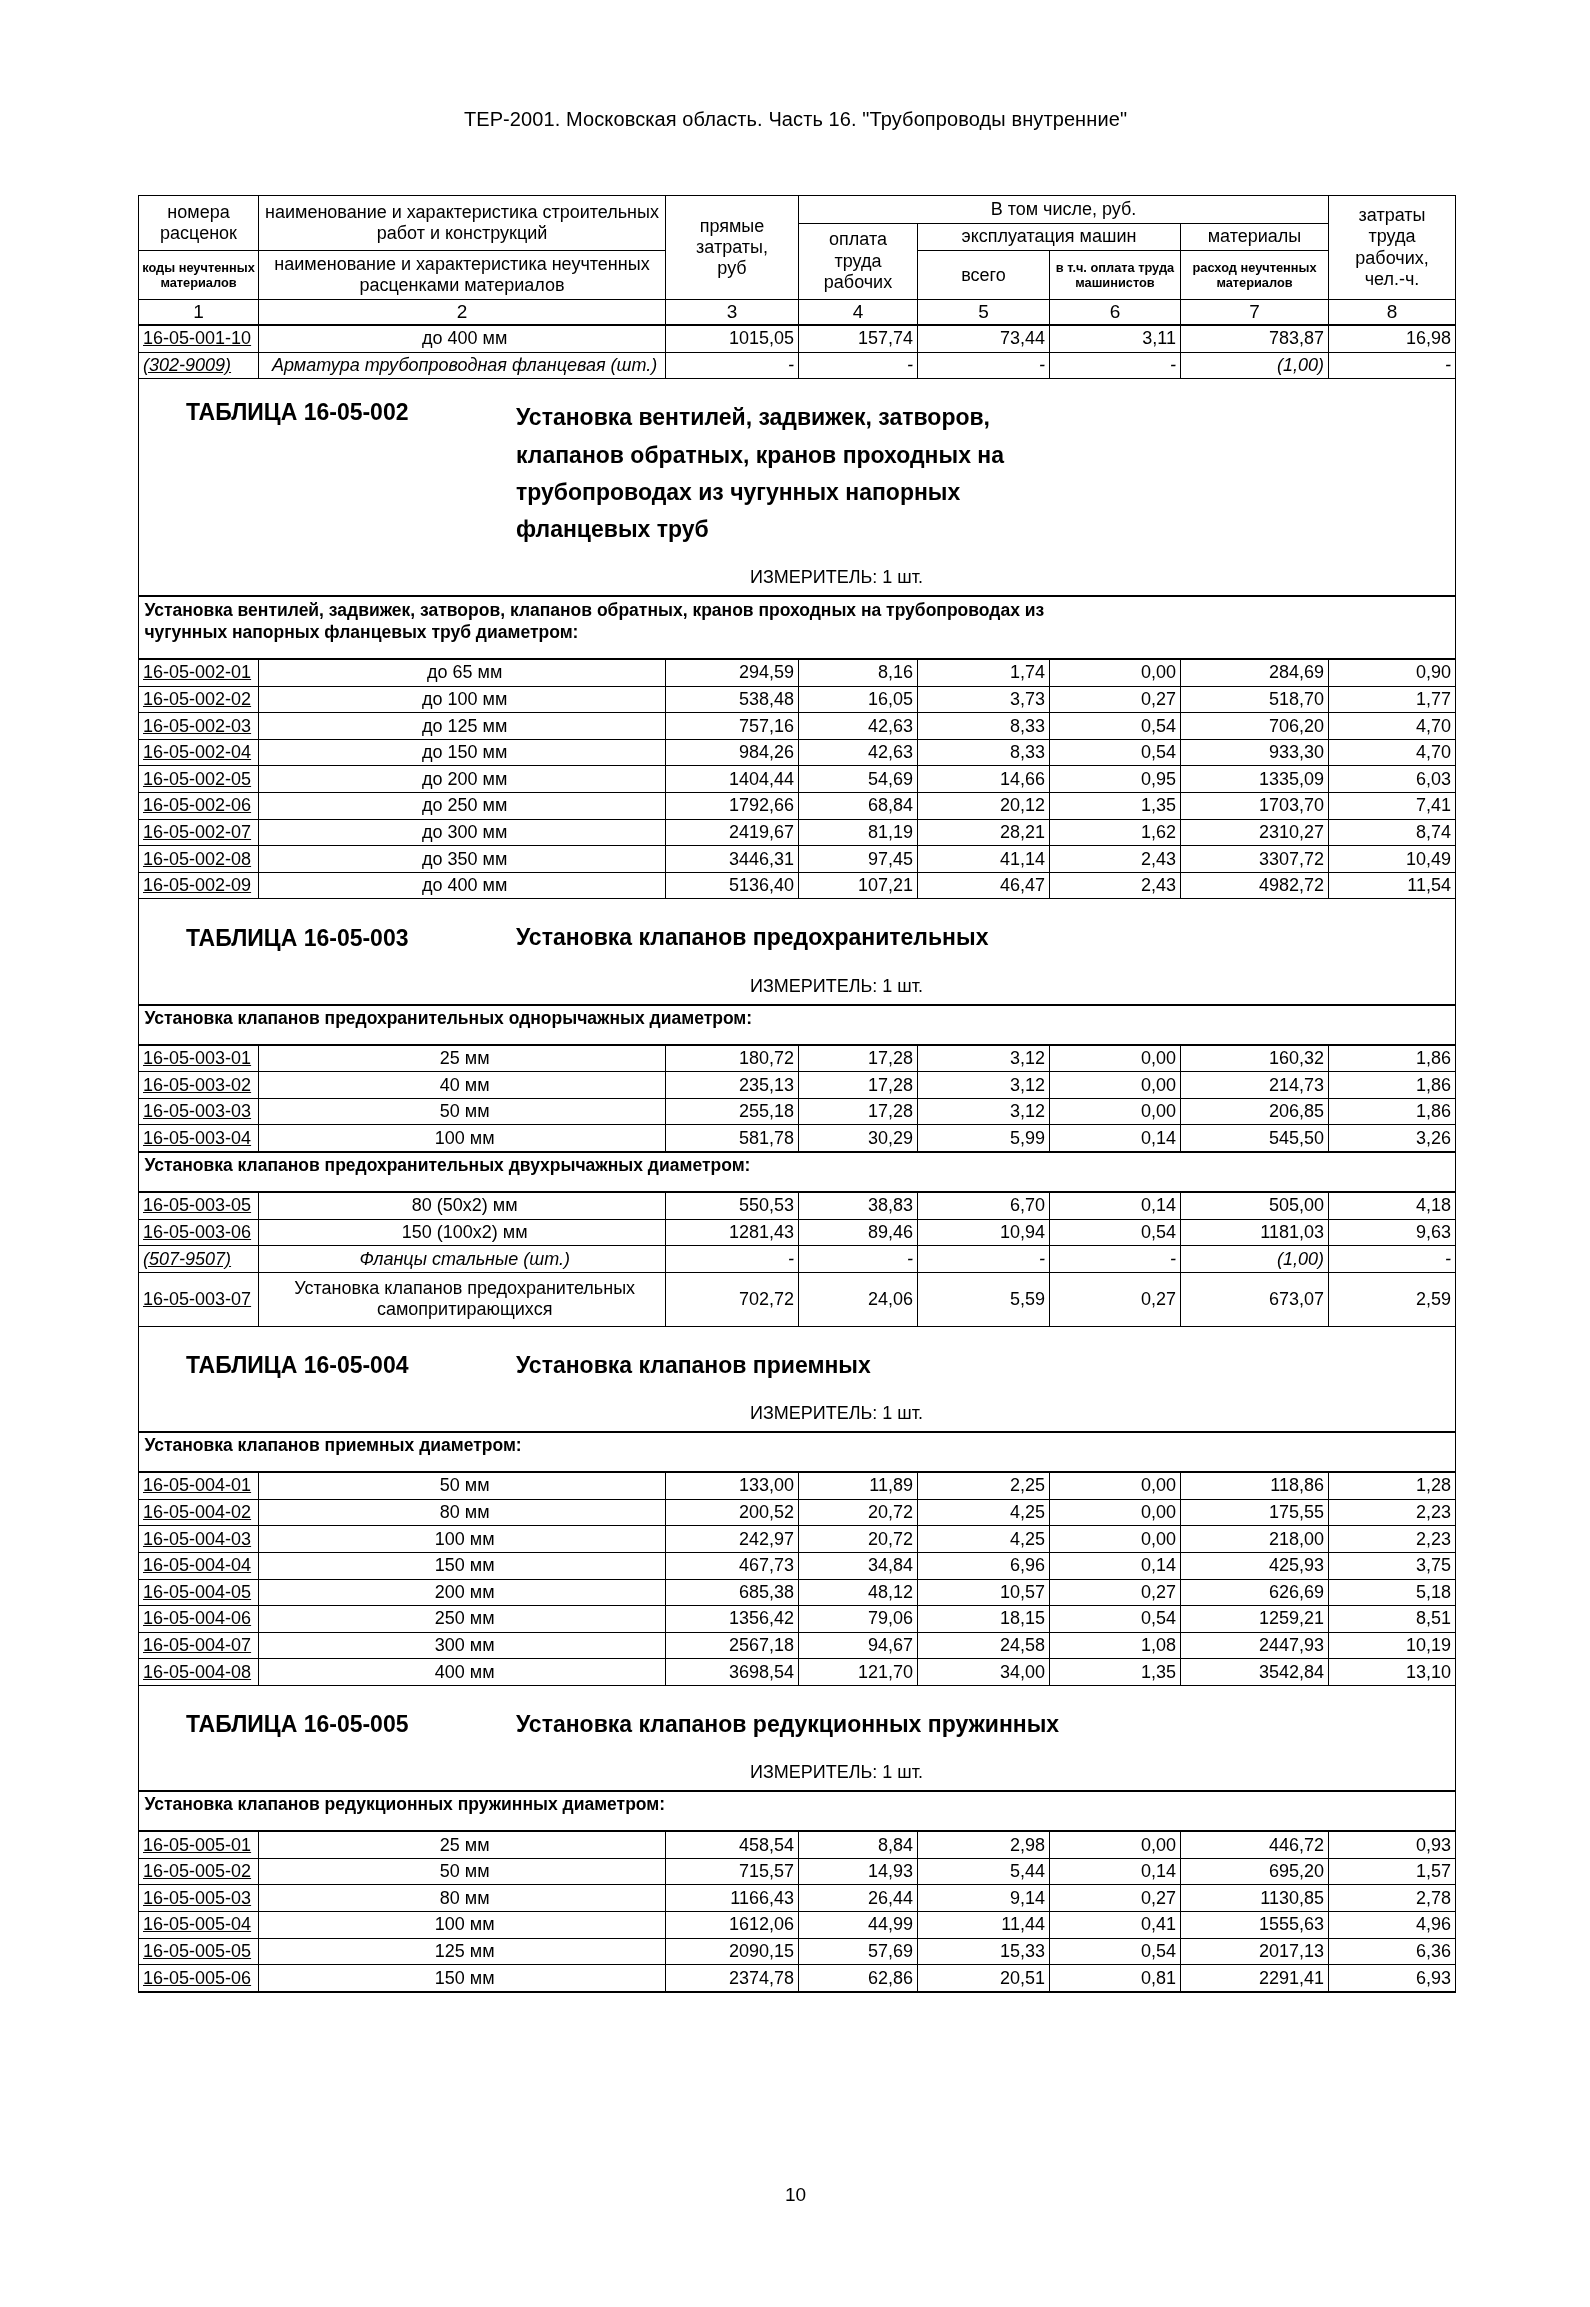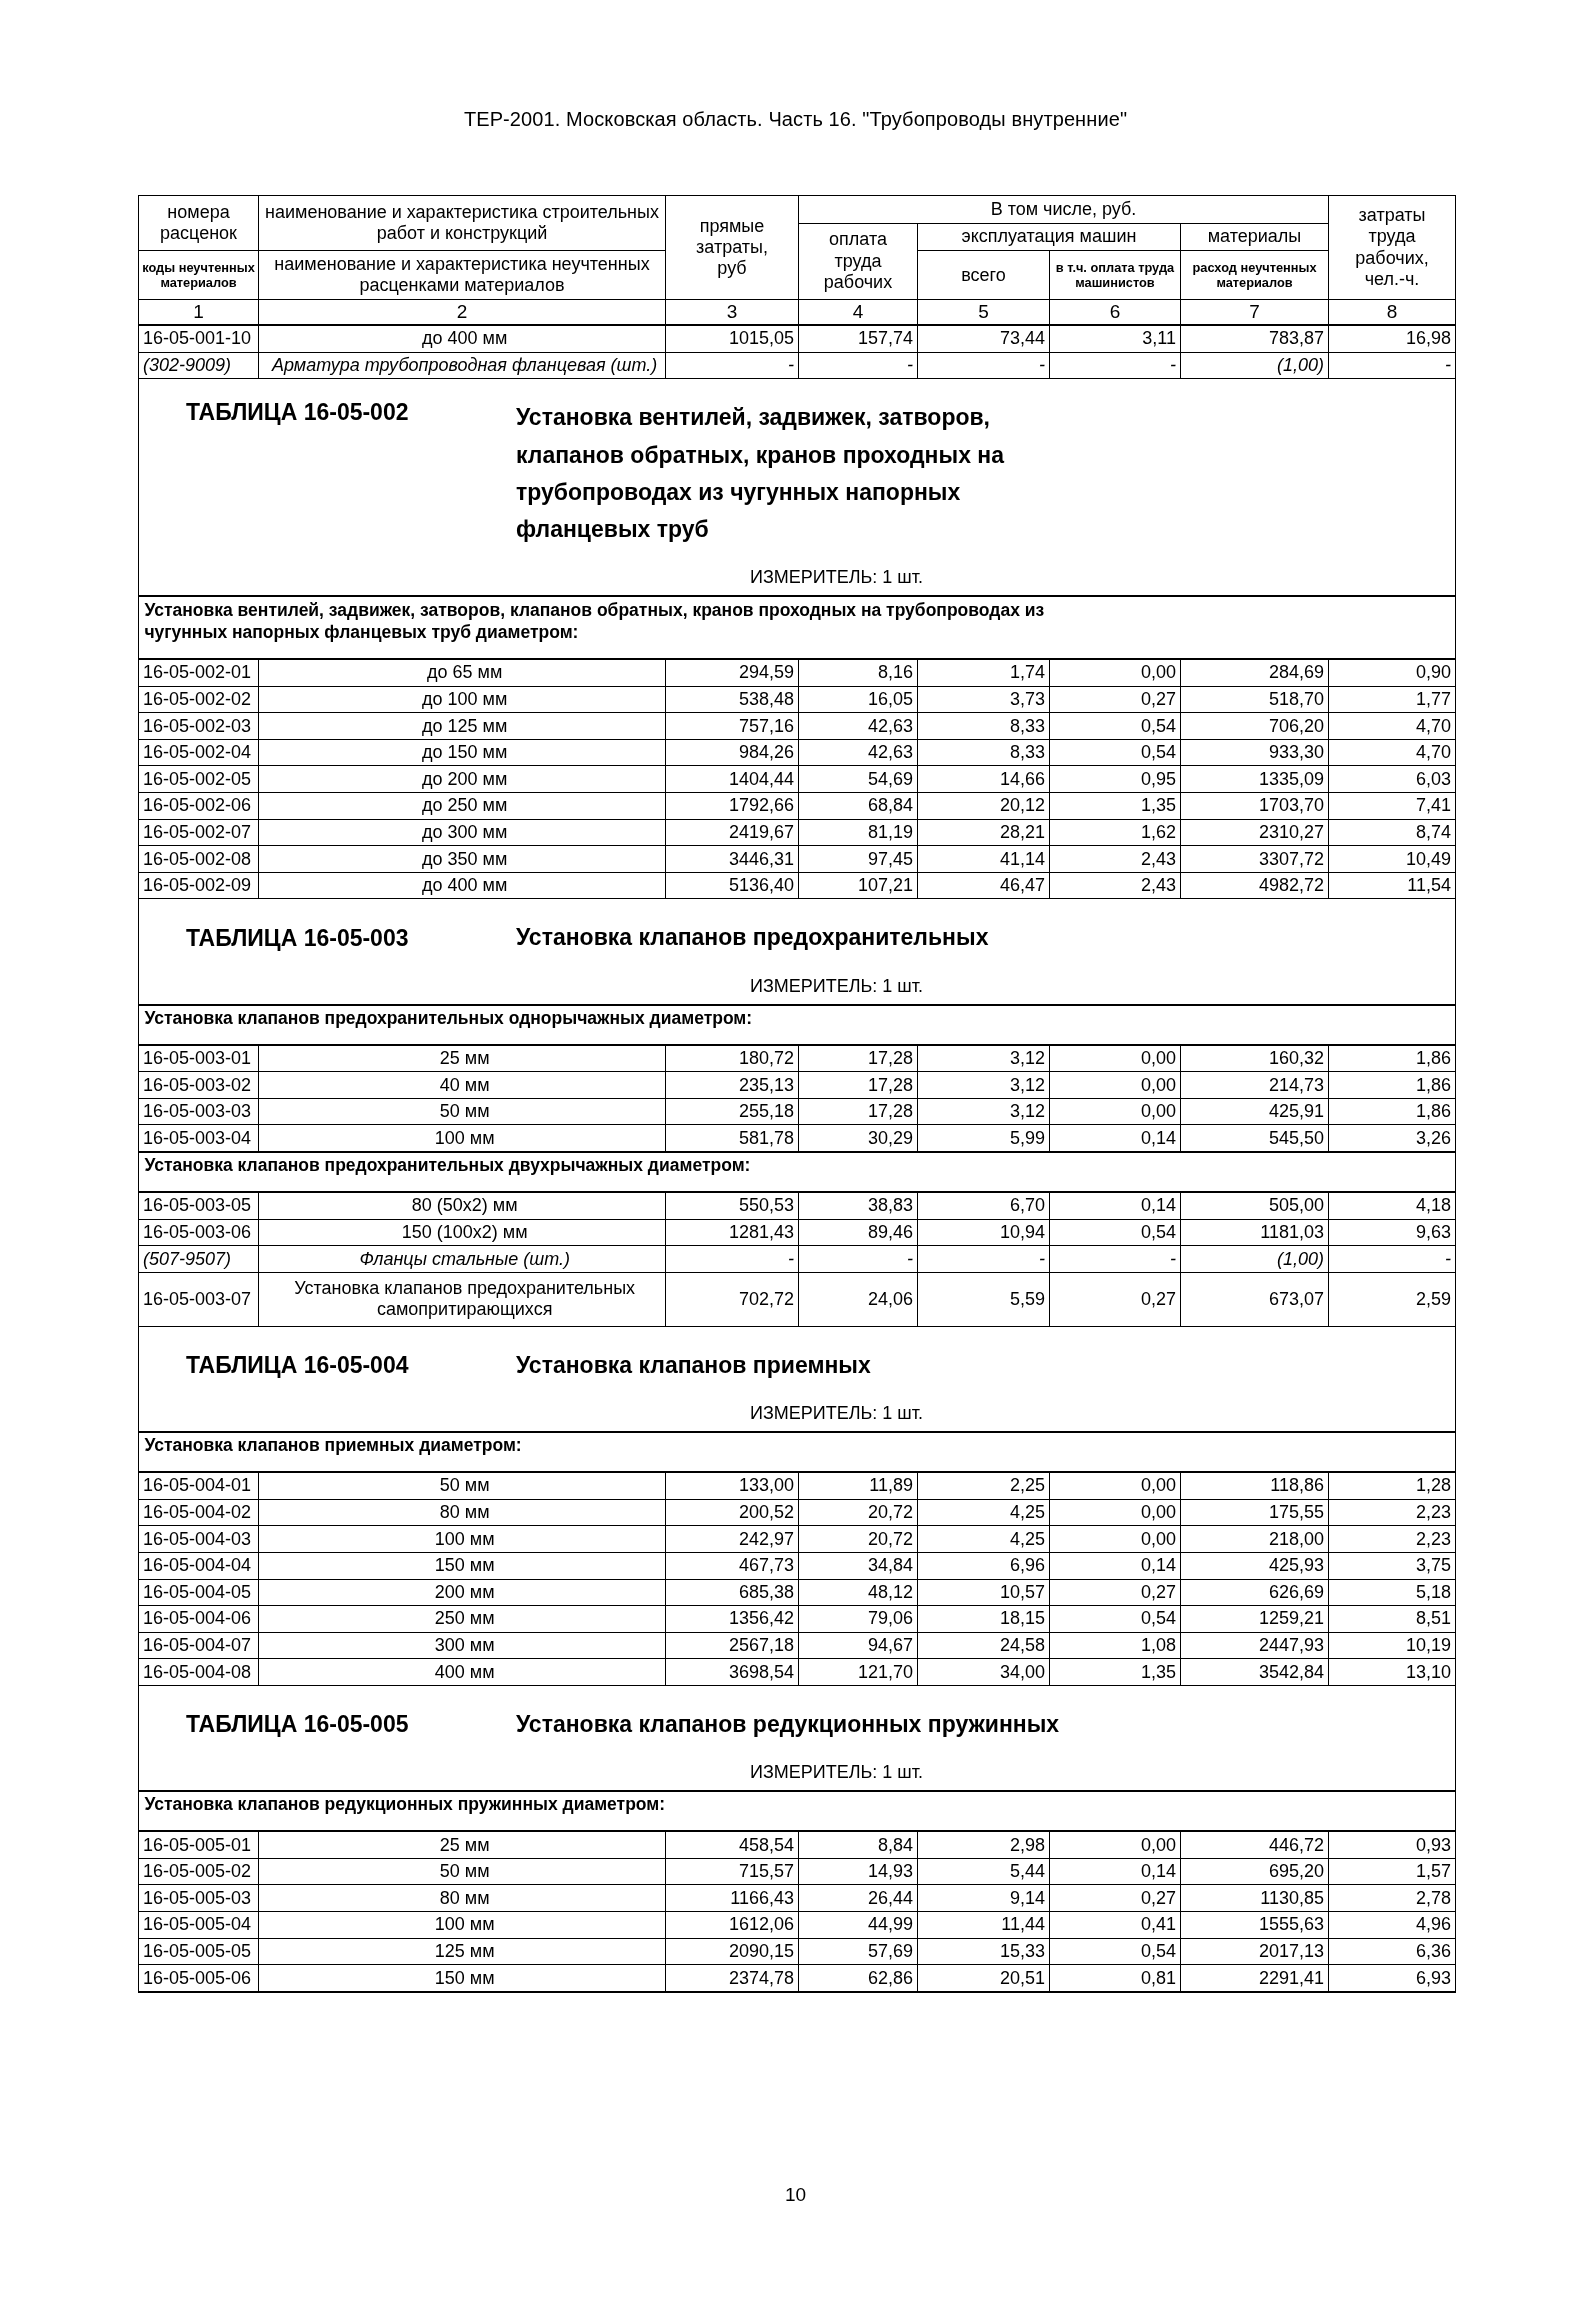--- a/index.html
+++ b/index.html
@@ -61,20 +61,21 @@
     text-align: center;
     font-size: 19px;
     height: 24px;
     padding: 0;
   }
   td.c-code {
     text-align: left;
     padding-left: 4px;
     white-space: nowrap;
     font-size: 18px;
+    text-decoration: underline;
   }
   td.c-name {
     text-align: center;
     padding-left: 5.4px;
     font-size: 18px;
   }
   td.num {
     text-align: right;
     padding-right: 4px;
     font-size: 18px;
@@ -353,21 +354,21 @@
           <td class="num">214,73</td>
           <td class="num">1,86</td>
         </tr>
         <tr class="datarow">
           <td class="c-code">16-05-003-03</td>
           <td class="c-name">50 мм</td>
           <td class="num">255,18</td>
           <td class="num">17,28</td>
           <td class="num">3,12</td>
           <td class="num">0,00</td>
-          <td class="num">425,91</td>
+          <td class="num">206,85</td>
           <td class="num">1,86</td>
         </tr>
         <tr class="datarow">
           <td class="c-code">16-05-003-04</td>
           <td class="c-name">100 мм</td>
           <td class="num">581,78</td>
           <td class="num">30,29</td>
           <td class="num">5,99</td>
           <td class="num">0,14</td>
           <td class="num">545,50</td>

